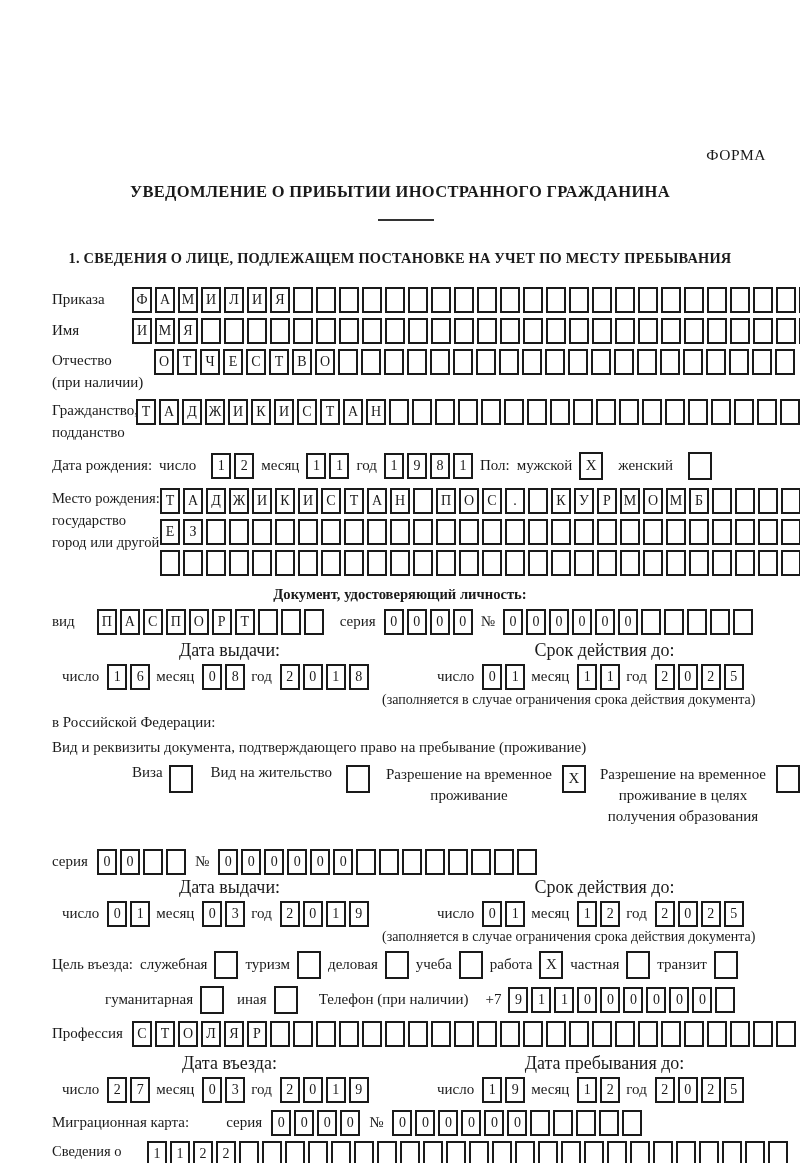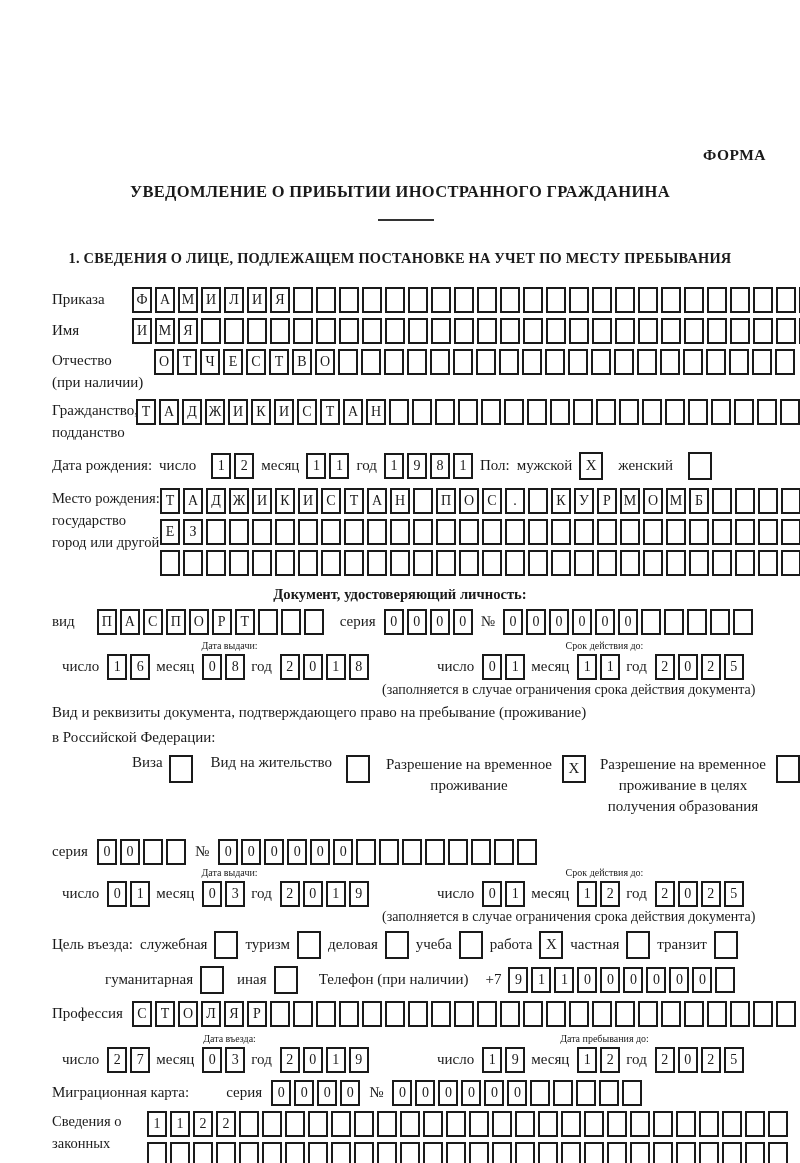--- a/index.html
+++ b/index.html
@@ -1,36 +1,36 @@
 <!DOCTYPE html>
 <html><head>
 <meta charset="utf-8">
 <style>
   html,body{margin:0;padding:0;background:#fff;}
   body{font-family:"Liberation Serif","DejaVu Serif",serif;color:#1a1a1a;}
   .page{position:relative;width:800px;height:1163px;background:#fff;overflow:hidden;}
   .appendix{position:absolute;left:616px;top:36px;font-size:13.5px;line-height:1.32;}
   .appendix .gap{height:5px;}
-  .forma{position:absolute;top:146px;right:34px;font-weight:bold;font-size:15.5px;letter-spacing:.5px;}
+  .forma{position:absolute;top:146px;right:34px;font-weight:normal;font-size:15.5px;letter-spacing:.5px;}
   .title{margin-top:180px;text-align:center;font-weight:bold;font-size:16.5px;line-height:1.45;letter-spacing:.3px;}
   .blank-line{display:inline-block;width:56px;height:2px;background:#333;margin-left:12px;vertical-align:baseline;}
   .sec-head{margin-top:22px;text-align:center;font-weight:bold;font-size:14.4px;letter-spacing:.2px;white-space:nowrap;}
   .form{margin-left:52px;margin-top:20px;font-size:15px;}
   .frow{display:flex;align-items:center;margin-bottom:5px;}
   .frow.top{align-items:flex-start;}
   .lbl{flex:0 0 auto;}
   .w80{width:80px;}
   .lblcol{flex:0 0 auto;line-height:1.5;}
   .cells{display:flex;gap:3px;flex:0 0 auto;}
   .cell{box-sizing:border-box;flex:0 0 auto;width:20px;height:26px;border:2px solid #1a1a1a;display:inline-flex;align-items:center;justify-content:center;font-size:14px;background:#fff;}
   .cb{box-sizing:border-box;flex:0 0 auto;width:24px;height:28px;border:2px solid #1a1a1a;display:inline-flex;align-items:center;justify-content:center;font-size:15px;background:#fff;}
   .stack > .cells{margin-bottom:5px;}
   .center-head{text-align:center;font-weight:bold;font-size:14.6px;margin:2px 0 6px 0;}
   .dates{margin-left:10px;margin-bottom:2px;}
-  .dates .head{display:flex;font-size:10px;margin-bottom:3px;}
+  .dates .head{display:flex;font-size:18px;margin-bottom:3px;}
   .dates .head .h1{width:335px;text-align:center;}
   .dates .head .h2{width:335px;text-align:center;margin-left:40px;}
   .dates .drow{display:flex;}
   .dgroup{display:flex;align-items:center;gap:6px;width:335px;}
   .dgroup.right{margin-left:40px;}
   .dgroup .sub{margin-right:2px;}
   .fill-note{margin-left:330px;font-size:14px;margin-bottom:6px;}
   .par{font-size:15px;margin-bottom:8px;}
   .permit-row{display:flex;align-items:flex-start;margin:4px 0 22px 0;justify-content:flex-end;}
   .permit-row .cb{margin-top:1px;}
@@ -410,22 +410,22 @@
               <span class="cell">2</span>
               <span class="cell">0</span>
               <span class="cell">2</span>
               <span class="cell">5</span>
             </span>
         </div>
       </div>
     </div>
     <div class="fill-note">(заполняется в случае ограничения срока действия документа)</div>
 
+    <div class="par">в Российской Федерации:</div>
     <div class="par">Вид и реквизиты документа, подтверждающего право на пребывание (проживание)</div>
-    <div class="par">в Российской Федерации:</div>
 
     <div class="permit-row">
       <span>Виза</span>
         <span class="gap6"></span>
       <span class="cb"></span>
         <span class="gap18"></span>
       <span>Вид на жительство</span>
         <span class="gap14"></span>
       <span class="cb"></span>
         <span class="gap16"></span>

